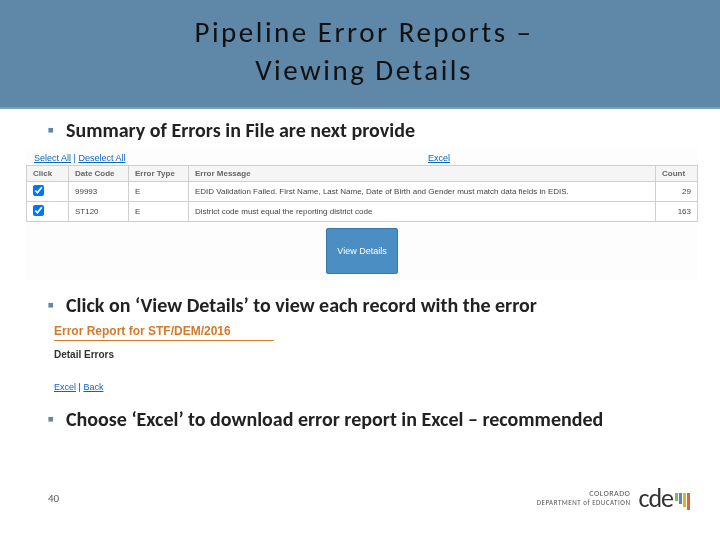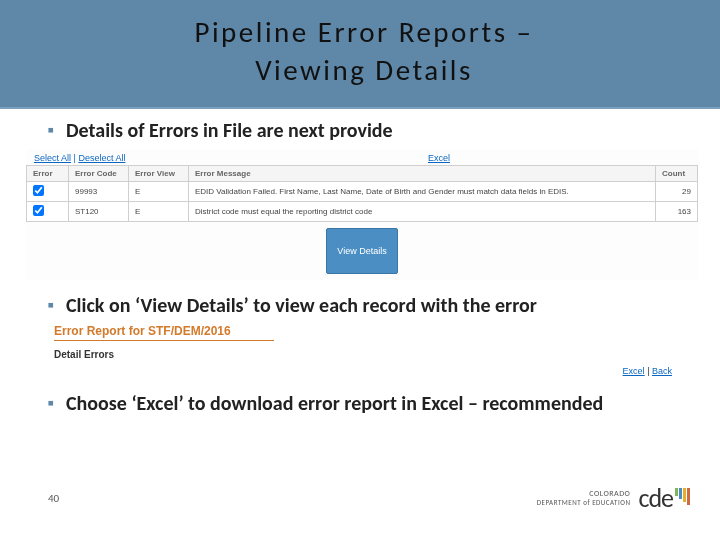--- a/index.html
+++ b/index.html
@@ -106,23 +106,22 @@
     width: 220px;
   }
   .shot2 .sub {
     color: #333;
     font-size: 10px;
     font-weight: 700;
     margin-top: 8px;
   }
   .shot2 .lnks {
     font-size: 9px;
-    margin-top: 6px;
+    margin-top: 22px;
     color: #333;
-    text-align: right;
   }
   .shot2 .lnks a { color: #0a66c2; text-decoration: underline; }
 
   
   .footer {
     position: absolute;
     bottom: 26px;
     left: 48px;
     right: 30px;
     display: flex;
@@ -146,21 +145,21 @@
     line-height: 1.2;
   }
   .logo-text .l1 { font-weight: 300; }
   .logo-text .l2 { font-size: 7px; }
   .logo-mark {
     font-size: 26px;
     font-weight: 400;
     color: #333;
     letter-spacing: -1px;
     display: flex;
-    align-items: center;
+    align-items: flex-end;
   }
   .logo-mark .bars {
     display: inline-flex;
     gap: 1px;
     margin-left: 2px;
     margin-bottom: 4px;
   }
   .logo-mark .bar {
     width: 3px;
     display: inline-block;
@@ -175,39 +174,39 @@
 
 <div class="title-band">
   <div class="title-text">
     <span>Pipeline Error Reports –</span><br>
     <span>Viewing Details</span>
   </div>
 </div>
 
 <div class="content">
 
-  <div class="bullet">Details of Errors in File are next provide</div>
+  <div class="bullet">Summary of Errors in File are next provide</div>
 
   <div class="shot1">
     <div class="shot1-links">
       <span class="left">
         <a>Select All</a>
         <span> | </span>
         <a>Deselect All</a>
       </span>
       <span class="right">
         <a>Excel</a>
       </span>
     </div>
     <table>
       <thead>
         <tr>
-          <th style="width:42px">Error</th>
-          <th style="width:60px">Error Code</th>
-          <th style="width:60px">Error View</th>
+          <th style="width:42px">Click</th>
+          <th style="width:60px">Date Code</th>
+          <th style="width:60px">Error Type</th>
           <th>Error Message</th>
           <th style="width:42px">Count</th>
         </tr>
       </thead>
       <tbody>
         <tr>
           <td><input type="checkbox" class="chk" checked="" style=""></td>
           <td>99993</td>
           <td>E</td>
           <td>EDID Validation Failed. First Name, Last Name, Date of Birth and Gender must match data fields in EDIS.</td>

